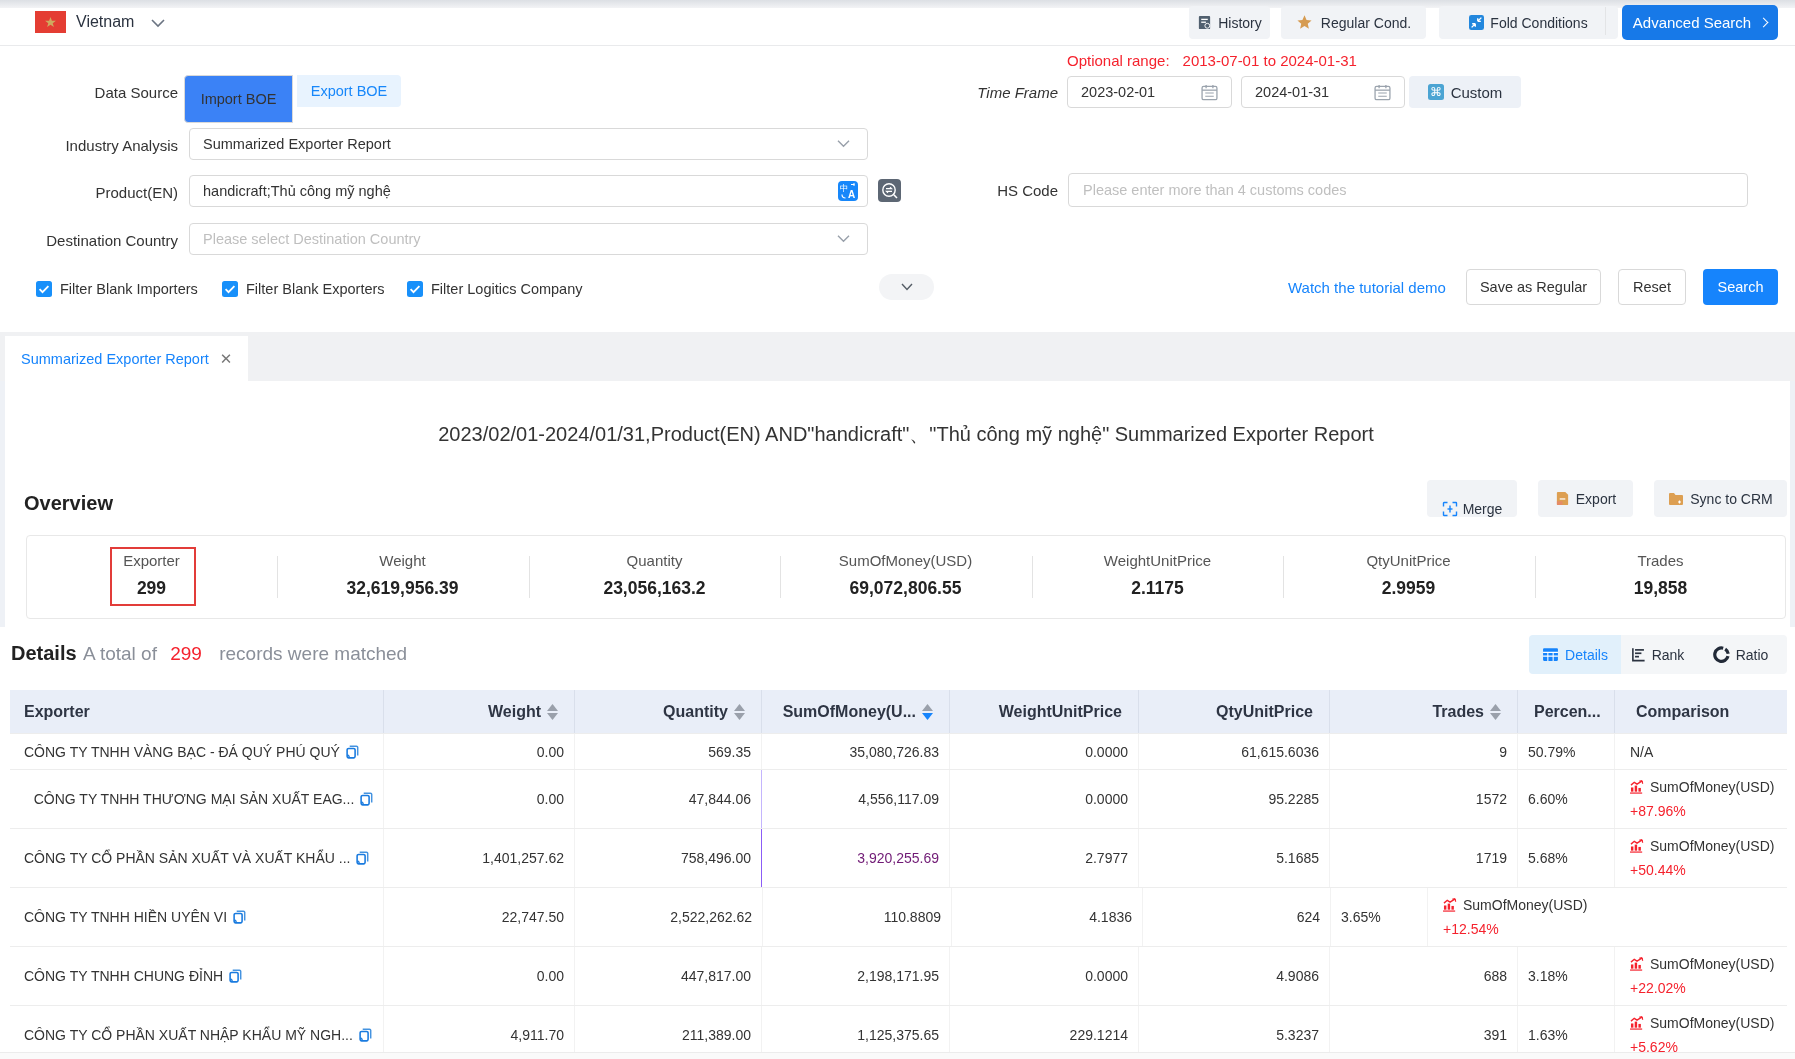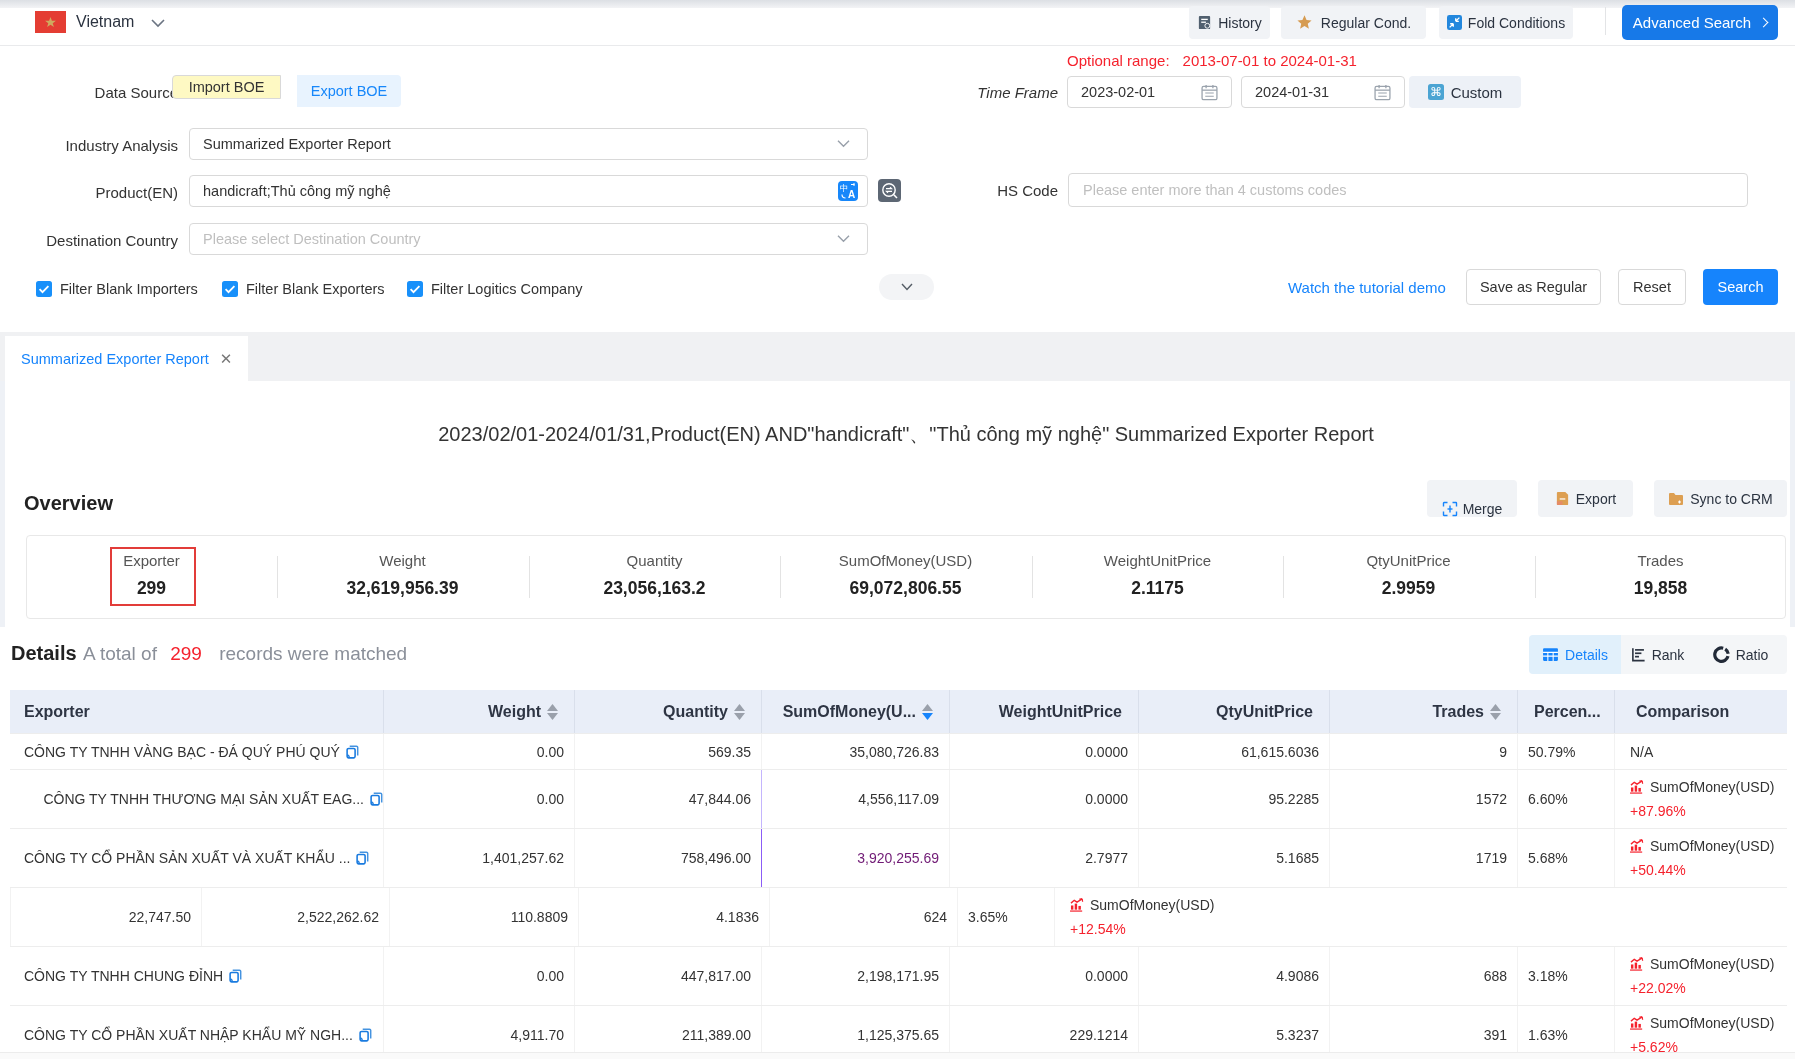--- a/index.html
+++ b/index.html
@@ -37,33 +37,33 @@
       <circle cx="11" cy="11.5" r="2.6" fill="#51606f" stroke="#fff" stroke-width="1"></circle>
     </svg>
   History
 </div>
 <div class="abs graybtn" style="left:1281px;top:6px;width:145px;height:33px;">
   <svg width="17" height="17" viewBox="0 0 24 24" style="margin-right:8px;">
       <path fill="#d69b51" d="M12 1.7l2.9 6.6 7.1.7-5.4 4.8 1.6 7-6.2-3.7-6.2 3.7 1.6-7L2 9l7.1-.7z"></path>
     </svg>
   Regular Cond.
 </div>
-<div class="abs graybtn" style="left:1439px;top:6px;width:134px;height:33px;">
+<div class="abs graybtn" style="left:1439px;top:6px;width:179px;height:33px;">
   <svg width="15" height="15" viewBox="0 0 16 16" style="margin-right:6px;">
       <rect width="16" height="16" rx="2.5" fill="#2287dd"></rect>
       <path d="M13.2 2.8L9.3 6.7M9.3 6.7V3.4M9.3 6.7h3.3" stroke="#fff" stroke-width="1.4" fill="none"></path>
       <path d="M2.8 13.2l3.9-3.9M6.7 9.3v3.3M6.7 9.3H3.4" stroke="#fff" stroke-width="1.4" fill="none"></path>
     </svg>
   Fold Conditions
 </div>
 <div class="abs" style="left:1605px;top:7px;width:1px;height:28px;background:#e3e4e6;"></div>
 <div class="abs" style="left:1622px;top:5px;width:156px;height:35px;background:#1779e8;border-radius:5px;color:#fff;font-size:15px;display:flex;align-items:center;justify-content:center;">Advanced Search <span style="display:inline-block;width:7px;height:7px;border-right:1.8px solid #fff;border-top:1.8px solid #fff;transform:rotate(45deg);margin-left:9px;"></span></div>
 
 <div class="abs lbl" style="left:0;top:84px;width:178px;">Data Source</div>
-<div class="abs" style="left:172px;top:75px;width:109px;height:24px;border:1px solid #d9d9d9;border-radius:4px 0 0 4px;display:flex;align-items:center;justify-content:center;font-size:14.5px;color:#333;background:#fef9c3;">Import BOE</div>
+<div class="abs" style="left:184px;top:75px;width:109px;height:48px;border:1px solid #d9d9d9;border-radius:4px 0 0 4px;display:flex;align-items:center;justify-content:center;font-size:14.5px;color:#333;background:#3b82f6;">Import BOE</div>
 <div class="abs" style="left:297px;top:75px;width:104px;height:32px;background:#e8f3fe;border-radius:0 4px 4px 0;display:flex;align-items:center;justify-content:center;font-size:14.5px;color:#1787fa;">Export BOE</div>
 
 <div class="abs lbl" style="left:0;top:137px;width:178px;">Industry Analysis</div>
 <div class="abs field" style="left:189px;top:128px;width:679px;height:32px;padding:0 13px;">Summarized Exporter Report</div>
 <svg class="abs" style="left:836px;top:138px;" width="15" height="11" viewBox="0 0 16 12">
     <path d="M2 3l6 6 6-6" stroke="#98a0aa" stroke-width="1.5" fill="none"></path>
   </svg>
 
 <div class="abs lbl" style="left:0;top:184px;width:178px;">Product(EN)</div>
 <div class="abs field" style="left:189px;top:175px;width:679px;height:32px;padding:0 13px;">handicraft;Thủ công mỹ nghệ</div>
@@ -298,21 +298,21 @@
       <div style="width:191px;border-left:1px solid #f2f2f2;padding-right:10px;justify-content:flex-end;display:flex;align-items:center;font-size:14px;color:#333;overflow:hidden;">0.00</div>
       <div style="width:187px;border-left:1px solid #f2f2f2;padding-right:10px;justify-content:flex-end;display:flex;align-items:center;font-size:14px;color:#333;overflow:hidden;">569.35</div>
       <div style="width:188px;border-left:1px solid #f2f2f2;padding-right:10px;justify-content:flex-end;display:flex;align-items:center;font-size:14px;color:#333;overflow:hidden;">35,080,726.83</div>
       <div style="width:189px;border-left:1px solid #f2f2f2;padding-right:10px;justify-content:flex-end;display:flex;align-items:center;font-size:14px;color:#333;overflow:hidden;">0.0000</div>
       <div style="width:191px;border-left:1px solid #f2f2f2;padding-right:10px;justify-content:flex-end;display:flex;align-items:center;font-size:14px;color:#333;overflow:hidden;">61,615.6036</div>
       <div style="width:188px;border-left:1px solid #f2f2f2;padding-right:10px;justify-content:flex-end;display:flex;align-items:center;font-size:14px;color:#333;overflow:hidden;">9</div>
       <div style="width:97px;border-left:1px solid #f2f2f2;padding-left:10px;justify-content:flex-start;display:flex;align-items:center;font-size:14px;color:#333;overflow:hidden;">50.79%</div>
       <div style="width:173px;border-left:1px solid #f2f2f2;padding-left:15px;justify-content:flex-start;display:flex;align-items:center;font-size:14px;color:#333;overflow:hidden;">N/A</div>
     </div>
     <div style="display:flex;height:59px;border-top:1px solid #ededed;">
-      <div style="width:373px;padding-left:14px;justify-content:flex-end;display:flex;align-items:center;font-size:14px;color:#333;overflow:hidden;">
+      <div style="width:373px;padding-left:14px;justify-content:center;display:flex;align-items:center;font-size:14px;color:#333;overflow:hidden;">
         <span style="white-space:nowrap;">CÔNG TY TNHH THƯƠNG MẠI SẢN XUẤT EAG...<svg width="13" height="14" viewBox="0 0 14 15" style="margin-left:6px;vertical-align:-2px;">
             <path d="M4 1.2h7.3a1.3 1.3 0 011.3 1.3v8.8" fill="none" stroke="#4493e0" stroke-width="1.6"></path>
             <path d="M1.2 5.3a1.6 1.6 0 011.6-1.6h5.4a1.6 1.6 0 011.6 1.6v6.9a1.6 1.6 0 01-1.6 1.6H2.8a1.6 1.6 0 01-1.6-1.6z" fill="none" stroke="#1a7bdf" stroke-width="1.7"></path>
             <path d="M1.6 10.5l2.2 2.2" stroke="#1a7bdf" stroke-width="1.6"></path>
           </svg></span>
       </div>
       <div style="width:191px;border-left:1px solid #f2f2f2;padding-right:10px;justify-content:flex-end;display:flex;align-items:center;font-size:14px;color:#333;overflow:hidden;">0.00</div>
       <div style="width:187px;border-left:1px solid #f2f2f2;padding-right:10px;justify-content:flex-end;display:flex;align-items:center;font-size:14px;color:#333;overflow:hidden;">47,844.06</div>
       <div style="width:188px;border-left:1px solid #c4b5fd;padding-right:10px;justify-content:flex-end;display:flex;align-items:center;font-size:14px;color:#333;overflow:hidden;">4,556,117.09</div>
       <div style="width:189px;border-left:1px solid #f2f2f2;padding-right:10px;justify-content:flex-end;display:flex;align-items:center;font-size:14px;color:#333;overflow:hidden;">0.0000</div>
@@ -350,20 +350,27 @@
             <rect x="1" y="8" width="2.6" height="4.5" fill="#f5222d"></rect>
             <rect x="5" y="6" width="2.6" height="6.5" fill="#f5222d"></rect>
             <rect x="9" y="8.5" width="2.6" height="4" fill="#f5222d"></rect>
             <path d="M1 5.5l3.5-3 3 2L13 1" stroke="#f5222d" stroke-width="1.5" fill="none"></path>
             <path d="M13 1l.5 3M13 1l-3 .3" stroke="#f5222d" stroke-width="1.3"></path>
             <path d="M0 14h13" stroke="#f5222d" stroke-width="1.3"></path>
           </svg>SumOfMoney(USD)<br><span style="color:#f5222d;">+50.44%</span></div>
       </div>
     </div>
     <div style="display:flex;height:59px;border-top:1px solid #ededed;">
+      <div style="width:373px;padding-left:14px;justify-content:flex-start;display:flex;align-items:center;font-size:14px;color:#333;overflow:hidden;">
+        <span style="white-space:nowrap;">CÔNG TY TNHH HIỀN UYÊN VI<svg width="13" height="14" viewBox="0 0 14 15" style="margin-left:6px;vertical-align:-2px;">
+            <path d="M4 1.2h7.3a1.3 1.3 0 011.3 1.3v8.8" fill="none" stroke="#4493e0" stroke-width="1.6"></path>
+            <path d="M1.2 5.3a1.6 1.6 0 011.6-1.6h5.4a1.6 1.6 0 011.6 1.6v6.9a1.6 1.6 0 01-1.6 1.6H2.8a1.6 1.6 0 01-1.6-1.6z" fill="none" stroke="#1a7bdf" stroke-width="1.7"></path>
+            <path d="M1.6 10.5l2.2 2.2" stroke="#1a7bdf" stroke-width="1.6"></path>
+          </svg></span>
+      </div>
       <div style="width:191px;border-left:1px solid #f2f2f2;padding-right:10px;justify-content:flex-end;display:flex;align-items:center;font-size:14px;color:#333;overflow:hidden;">22,747.50</div>
       <div style="width:188px;border-left:1px solid #f2f2f2;padding-right:10px;justify-content:flex-end;display:flex;align-items:center;font-size:14px;color:#333;overflow:hidden;">2,522,262.62</div>
       <div style="width:189px;border-left:1px solid #f2f2f2;padding-right:10px;justify-content:flex-end;display:flex;align-items:center;font-size:14px;color:#333;overflow:hidden;">110.8809</div>
       <div style="width:191px;border-left:1px solid #f2f2f2;padding-right:10px;justify-content:flex-end;display:flex;align-items:center;font-size:14px;color:#333;overflow:hidden;">4.1836</div>
       <div style="width:188px;border-left:1px solid #f2f2f2;padding-right:10px;justify-content:flex-end;display:flex;align-items:center;font-size:14px;color:#333;overflow:hidden;">624</div>
       <div style="width:97px;border-left:1px solid #f2f2f2;padding-left:10px;justify-content:flex-start;display:flex;align-items:center;font-size:14px;color:#333;overflow:hidden;">3.65%</div>
       <div style="width:173px;border-left:1px solid #f2f2f2;padding-left:15px;justify-content:flex-start;display:flex;align-items:center;font-size:14px;color:#333;overflow:hidden;">
         <div style="line-height:24px;"><svg width="15" height="14" viewBox="0 0 16 15" style="margin-right:5px;vertical-align:-2px;">
             <rect x="1" y="8" width="2.6" height="4.5" fill="#f5222d"></rect>
             <rect x="5" y="6" width="2.6" height="6.5" fill="#f5222d"></rect>

